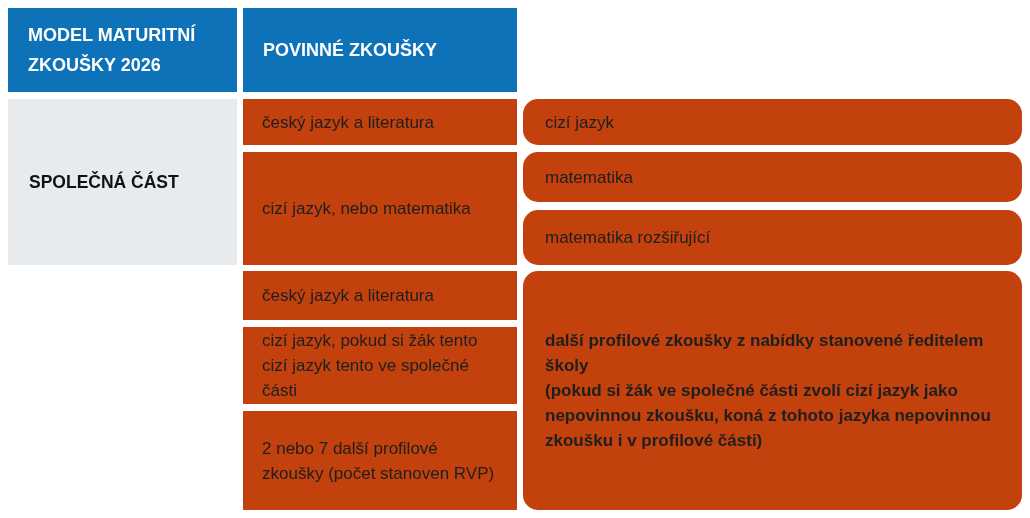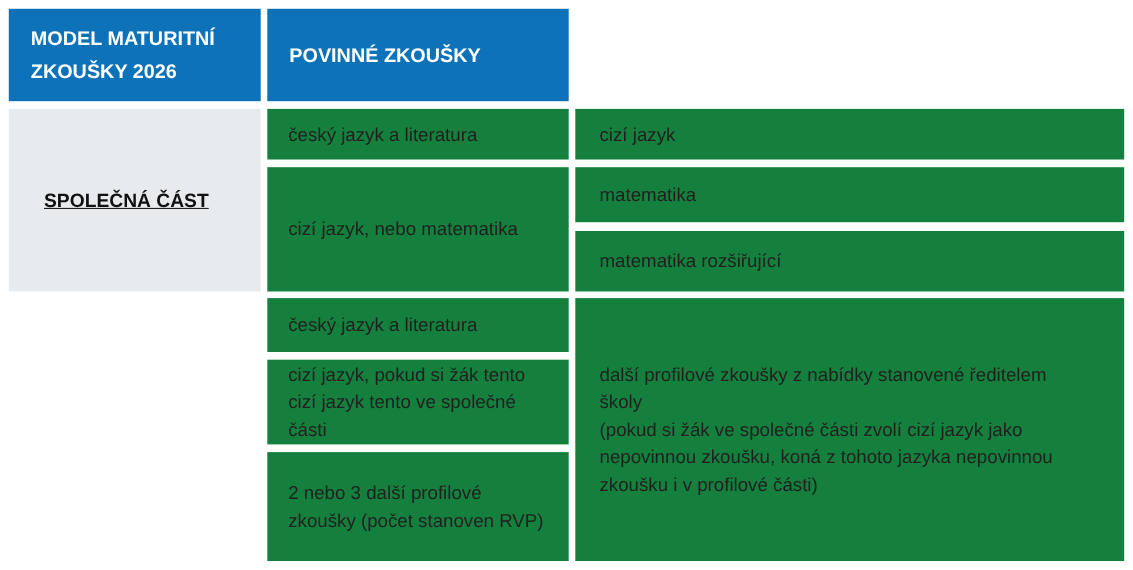--- a/index.html
+++ b/index.html
@@ -33,37 +33,36 @@
     color: #ffffff;
     padding: 6px 10px 6px 20px;
   }
   .hdr .txt {
     font-weight: 700;
     font-size: 18px;
     line-height: 30px;
     white-space: pre-line;
   }
   .lbl {
-    padding-left: 32px;
+    padding-left: 21px;
     padding-right: 10px;
-    text-decoration: underline;
   }
   .lbl .txt {
     font-weight: 700;
     font-size: 17.5px;
     color: #111111;
   }
   .lbl-dark  { background: #e7ebee; }
   .lbl-light { background: #f1f3f5; }
   .body-cell {
-    background: #15803d;
+    background: #c2410c;
     padding-left: 19px;
     padding-right: 10px;
   }
-  .col3.body-cell { padding-left: 22px; }
+  .col3.body-cell { padding-left: 22px; border-radius: 15px; }
 </style>
 </head>
 <body>
 
 <div class="table">
 
   <div class="cell hdr" style="grid-column:1; grid-row:1;">
     <span class="txt">MODEL MATURITNÍ
 ZKOUŠKY 2026</span>
   </div>
@@ -95,25 +94,25 @@
 
   <div class="cell body-cell col2" style="grid-column:2; grid-row:9;">
     <span class="txt">český jazyk a literatura</span>
   </div>
   <div class="cell body-cell col2" style="grid-column:2; grid-row:11;">
     <span class="txt">cizí jazyk, pokud si žák tento
 cizí jazyk tento ve společné
 části</span>
   </div>
   <div class="cell body-cell col2" style="grid-column:2; grid-row:13;">
-    <span class="txt">2 nebo 3 další profilové
+    <span class="txt">2 nebo 7 další profilové
 zkoušky (počet stanoven RVP)</span>
   </div>
 
-  <div class="cell body-cell col3" style="grid-column:3; grid-row:9 / 14;">
+  <div class="cell body-cell col3" style="grid-column:3; grid-row:9 / 14;font-weight:bold;">
     <span class="txt">další profilové zkoušky z nabídky stanovené ředitelem
 školy
 (pokud si žák ve společné části zvolí cizí jazyk jako
 nepovinnou zkoušku, koná z tohoto jazyka nepovinnou
 zkoušku i v profilové části)</span>
   </div>
 
 </div>
 
 </body></html>

